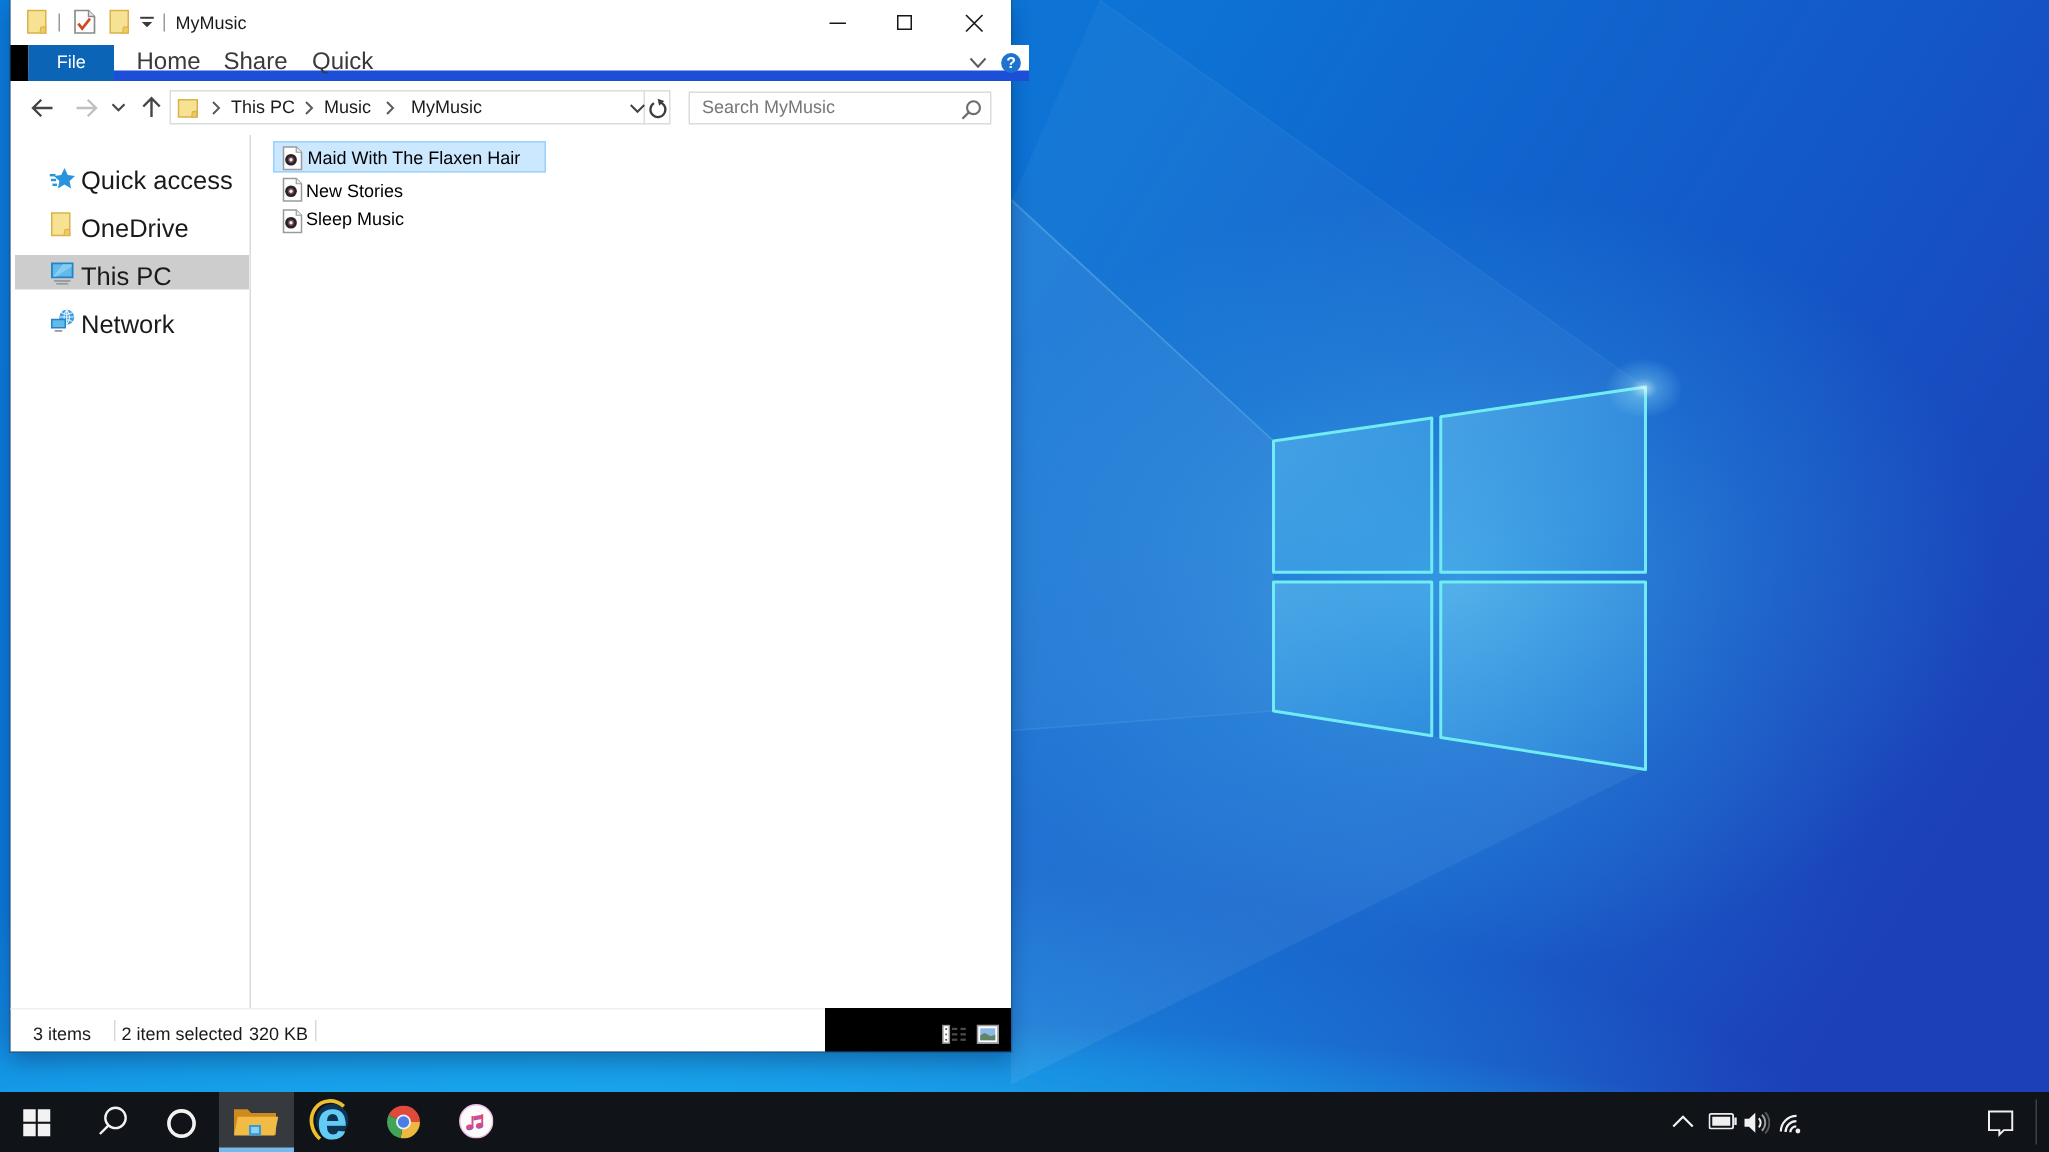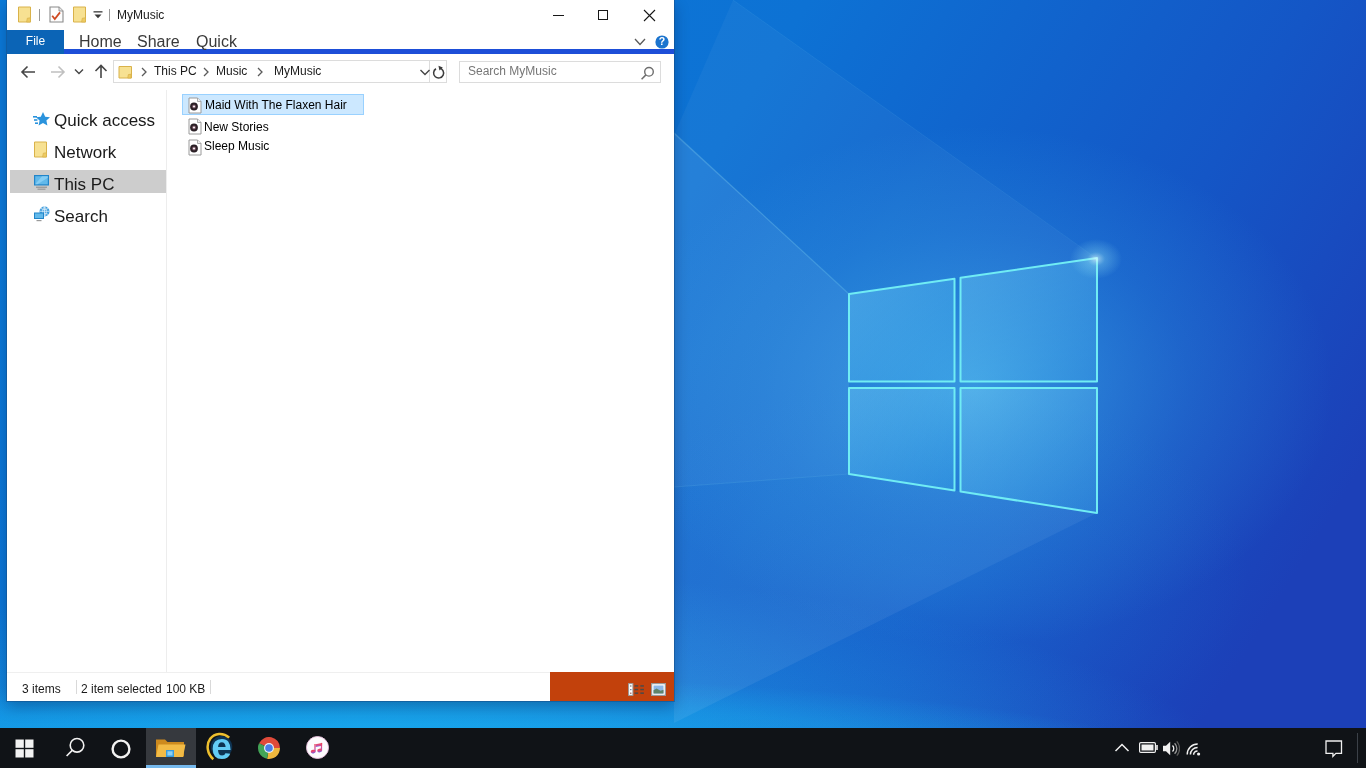--- a/index.html
+++ b/index.html
@@ -1,29 +1,29 @@
 <!DOCTYPE html>
 <html><head>
 <meta charset="utf-8">
 <style>
   * { margin:0; padding:0; box-sizing:border-box; }
   html,body { width:1366px; height:768px; overflow:hidden; font-family:"Liberation Sans",sans-serif; }
   .abs { position:absolute; }
   #screen { position:absolute; left:0; top:0; width:1366px; height:768px; background:#0d6fd0; }
   #wall { position:absolute; left:0; top:0; }
   
-  #win { position:absolute; left:7px; top:0; width:667px; height:701px; background:#c2410c;
+  #win { position:absolute; left:7px; top:0; width:667px; height:701px; background:#000000;
          box-shadow:0 0 0 1px rgba(20,80,140,.55), 0 6px 14px rgba(0,10,40,.28); }
   #titlebar { position:absolute; left:0; top:0; width:667px; height:30px; background:#fff; }
   #title { position:absolute; left:110px; top:8px; font-size:12px; color:#1a1a1a; }
   .qsep { position:absolute; top:9px; width:1px; height:12px; background:#9a9a9a; }
   #capmin { position:absolute; left:546px; top:15px; width:11px; height:1px; background:#171717; }
   #capmax { position:absolute; left:591px; top:10px; width:10px; height:10px; border:1px solid #171717; }
   
-  #tabs { position:absolute; left:0; top:30px; width:667px; height:24px; background:#fff; border-bottom:5px solid #1d4ed8; }
+  #tabs { position:absolute; left:12px; top:30px; width:667px; height:24px; background:#fff; border-bottom:7px solid #1d4ed8; }
   #filetab { position:absolute; left:0; top:0; width:57px; height:24px; background:#0b64b6; color:#fff;
              font-size:12px; text-align:center; line-height:23px; }
   .tab { position:absolute; top:0; height:24px; font-size:16px; color:#3a3a3a; line-height:23px; }
   
   #toolbar { position:absolute; left:0; top:54px; width:667px; height:36px; background:#fff; }
   #addr { position:absolute; left:106px; top:6px; width:334px; height:23px; border:1px solid #dcdcdc; background:#fff; }
   #addrdiv { position:absolute; left:422px; top:6px; width:1px; height:23px; background:#dcdcdc; }
   #srch { position:absolute; left:452px; top:7px; width:202px; height:22px; border:1px solid #dcdcdc; background:#fff; }
   .crumb { position:absolute; top:10px; font-size:12px; color:#1a1a1a; }
   
@@ -215,23 +215,23 @@
         <rect x="4.5" y="14.6" width="8" height="1.2" fill="#9a9a9a"></rect>
       </svg>
       <svg class="abs" style="left:26px;top:116px" width="17" height="16" viewBox="0 0 17 16">
         <circle cx="11.5" cy="5.5" r="5" fill="#3f9ede"></circle>
         <path d="M6.6,5.3 h9.8 M11.5,0.6 v9.8 M7.6,2.2 c2.4,1.8 5.4,1.8 7.8,0 M7.6,8.6 c2.4,-1.8 5.4,-1.8 7.8,0 M11.5,0.6 c-2.5,2.8 -2.5,7 0,9.8 M11.5,0.6 c2.5,2.8 2.5,7 0,9.8" fill="none" stroke="#eaf4fb" stroke-width="0.7"></path>
         <rect x="1" y="6.5" width="10" height="6.5" fill="#2185c9"></rect>
         <rect x="2" y="7.5" width="8" height="4.5" fill="#62b9ea"></rect>
         <rect x="3.5" y="14" width="5" height="1.2" fill="#9a9a9a"></rect>
       </svg>
       <div class="navtxt" style="top:21px">Quick access</div>
-      <div class="navtxt" style="top:53px">Network</div>
+      <div class="navtxt" style="top:53px">OneDrive</div>
       <div class="navtxt" style="top:85px">This PC</div>
-      <div class="navtxt" style="top:117px">Search</div>
+      <div class="navtxt" style="top:117px">Network</div>
     </div>
     <div id="paneline"></div>
 
     <div id="filelist">
       <div class="frow" id="selrow" style="top:4px">
         <div class="fname">Maid With The Flaxen Hair</div>
       </div>
       <div class="frow" style="top:27px">
         <div class="fname">New Stories</div>
       </div>
@@ -258,21 +258,21 @@
         <circle cx="6" cy="9.5" r="3.9" fill="#2b2026"></circle>
         <circle cx="6" cy="9.5" r="2.1" fill="#6b4a58"></circle>
         <circle cx="6" cy="9.5" r="1.1" fill="#f5eef2"></circle>
       </svg>
     </div>
 
     <div id="status">
       <div class="stxt" style="left:15px">3 items</div>
       <div class="ssep" style="left:69px"></div>
       <div class="stxt" style="left:74px">2 item selected</div>
-      <div class="stxt" style="left:159px">100 KB</div>
+      <div class="stxt" style="left:159px">320 KB</div>
       <div class="ssep" style="left:203px"></div>
       <svg class="abs" style="left:621px;top:10px" width="17" height="13" viewBox="0 0 17 13">
         <rect x="0.6" y="0.6" width="4.3" height="11.8" fill="#fff" stroke="#9a9a9a" stroke-width="1"></rect>
         <rect x="2.2" y="2.4" width="1.2" height="1.2" fill="#555"></rect>
         <rect x="2.2" y="6" width="1.2" height="1.2" fill="#4a6a9a"></rect>
         <rect x="2.2" y="9.6" width="1.2" height="1.2" fill="#8a3a2a"></rect>
         <g fill="#4a4a4a">
           <rect x="6.6" y="2.2" width="3.6" height="1.5"></rect>
             <rect x="12.3" y="2.2" width="3.6" height="1.5"></rect>
           <rect x="6.6" y="5.8" width="3.6" height="1.5"></rect>

